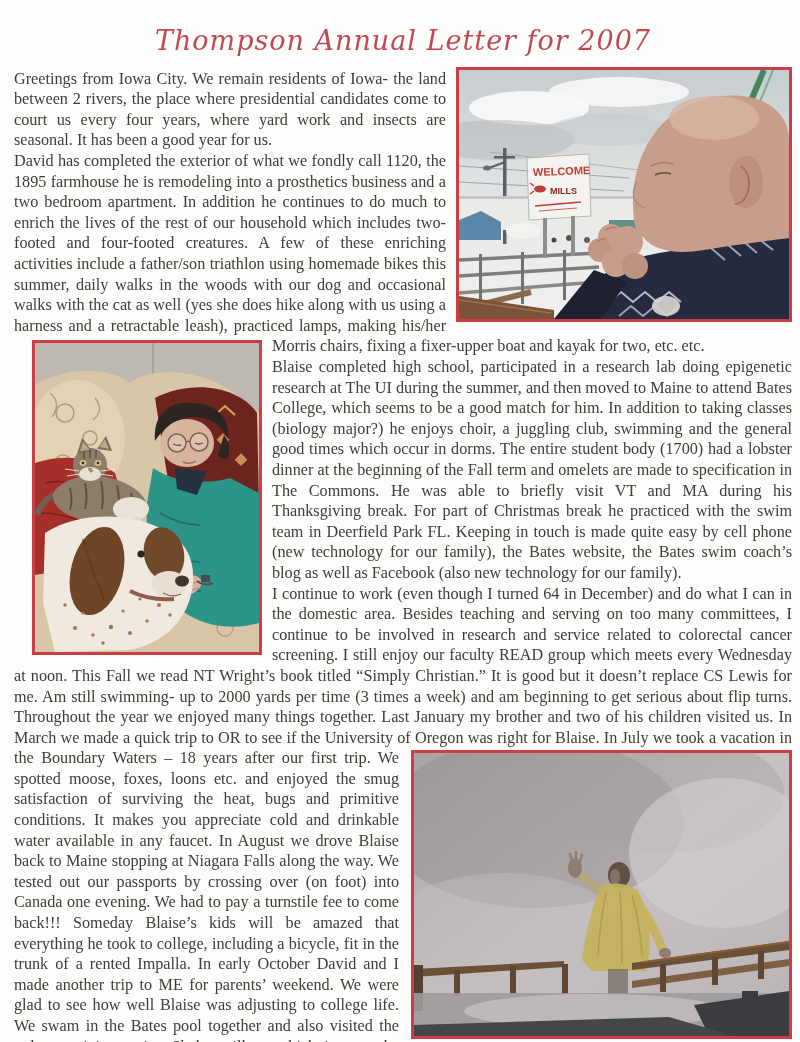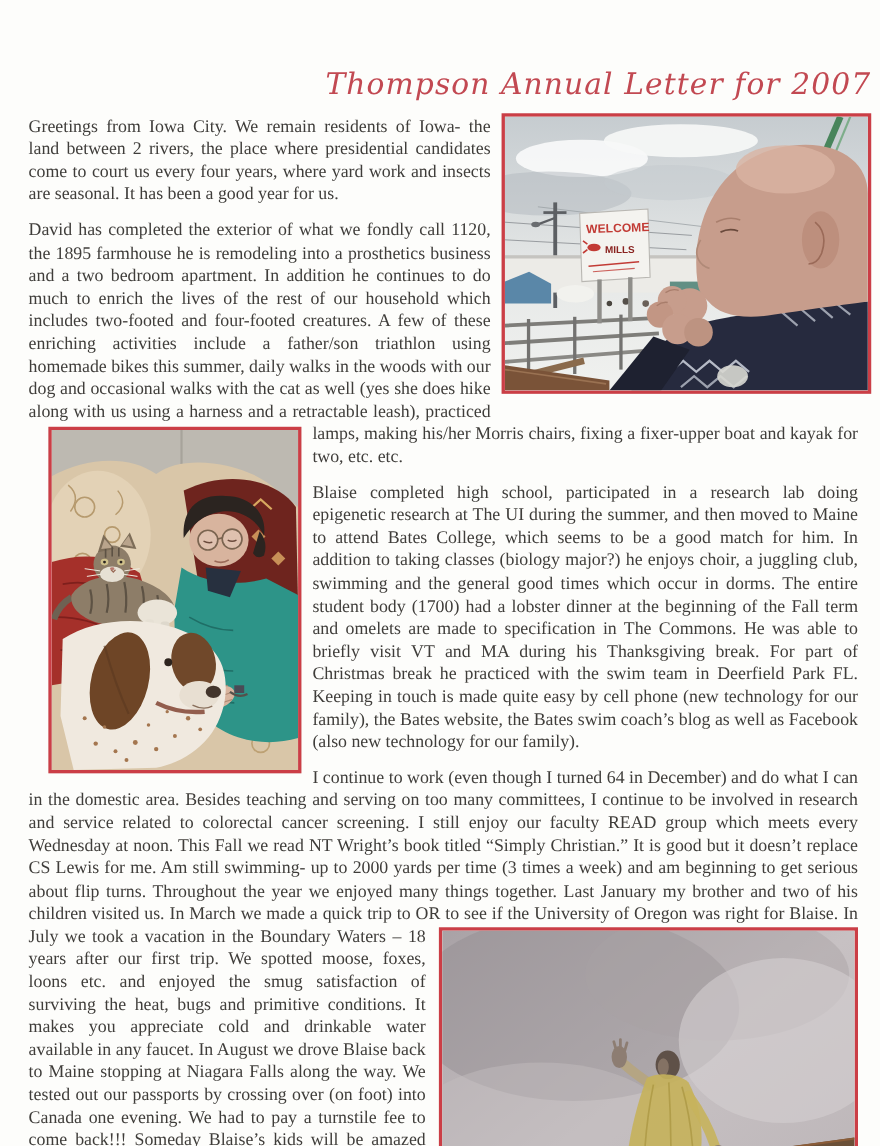--- a/index.html
+++ b/index.html
@@ -1,33 +1,32 @@
 <!DOCTYPE html>
 <html><head>
 <meta charset="utf-8">
 <style>
   * { margin:0; padding:0; box-sizing:border-box; }
   html,body { width:800px; height:1042px; overflow:hidden; }
   body { background:#fdfdfb; }
   .page { width:800px; height:1042px; padding:26px 8px 0 14px; background:#fdfdfb; }
   .title {
-    text-align:right;
+    text-align:center;
     font-family:"DejaVu Serif","Liberation Serif",serif;
     font-style:italic; font-weight:500;
     font-size:27px; line-height:1.1;
     color:#c24952; letter-spacing:1px;
     margin-bottom:13px;
-    margin-top:36px;
   }
   .flow {
     font-family:"Liberation Serif","DejaVu Serif",serif;
     font-size:16.2px; line-height:20.6px;
     color:#3f3d3a; text-align:justify;
   }
-  .para { margin:12px; }
+  .para { margin:0; }
   .photo {
     display:block; border:3px solid #cb3e46; background:#e8e6e2;
     overflow:hidden;
   }
   .photo svg { display:block; }
   .photo-tr { float:right; width:336px; height:255px; margin:-2px 0 8px 10px; }
   .photo-left { float:left; width:230px; height:315px; margin:4px 10px 5px 18px; }
   .photo-br { float:right; width:381px; height:289px; margin:2px 0 4px 12px; }
 </style>
 </head>

